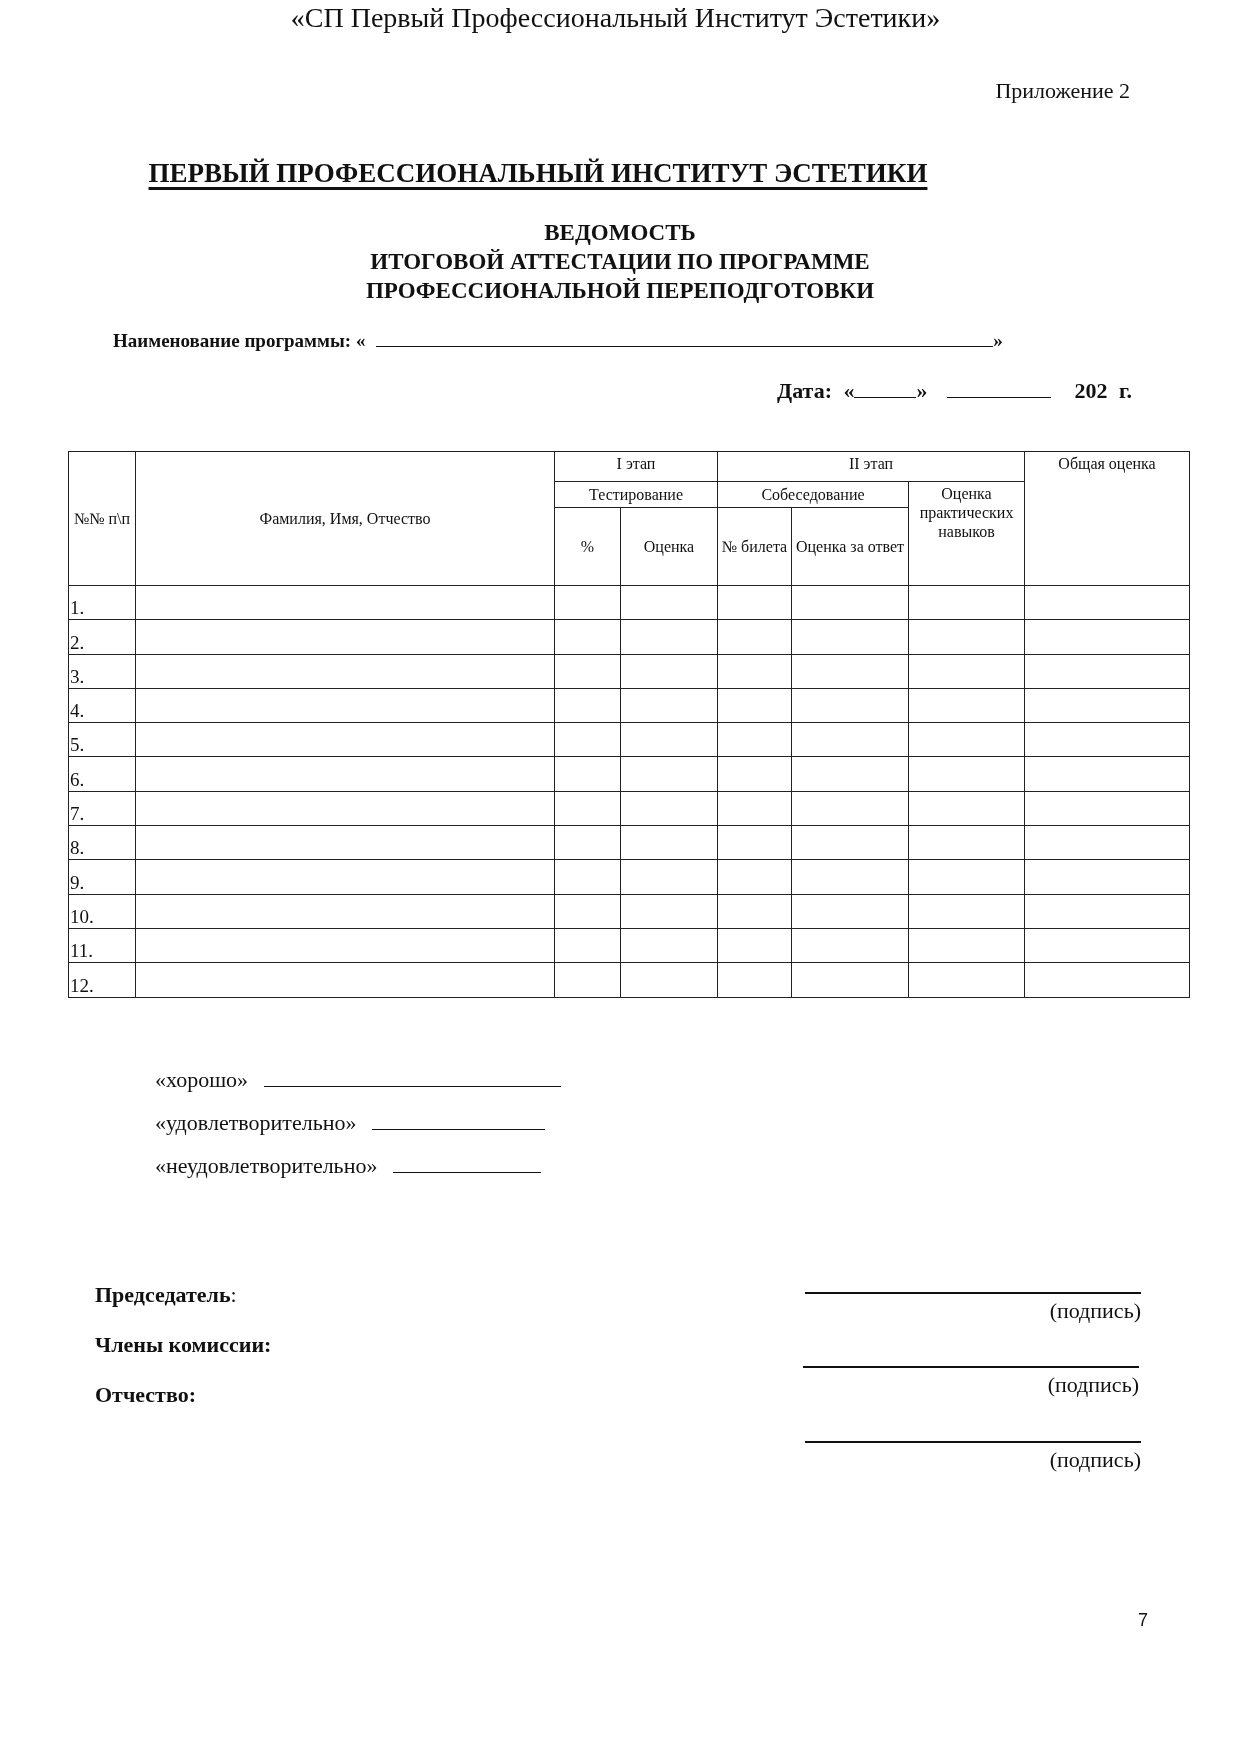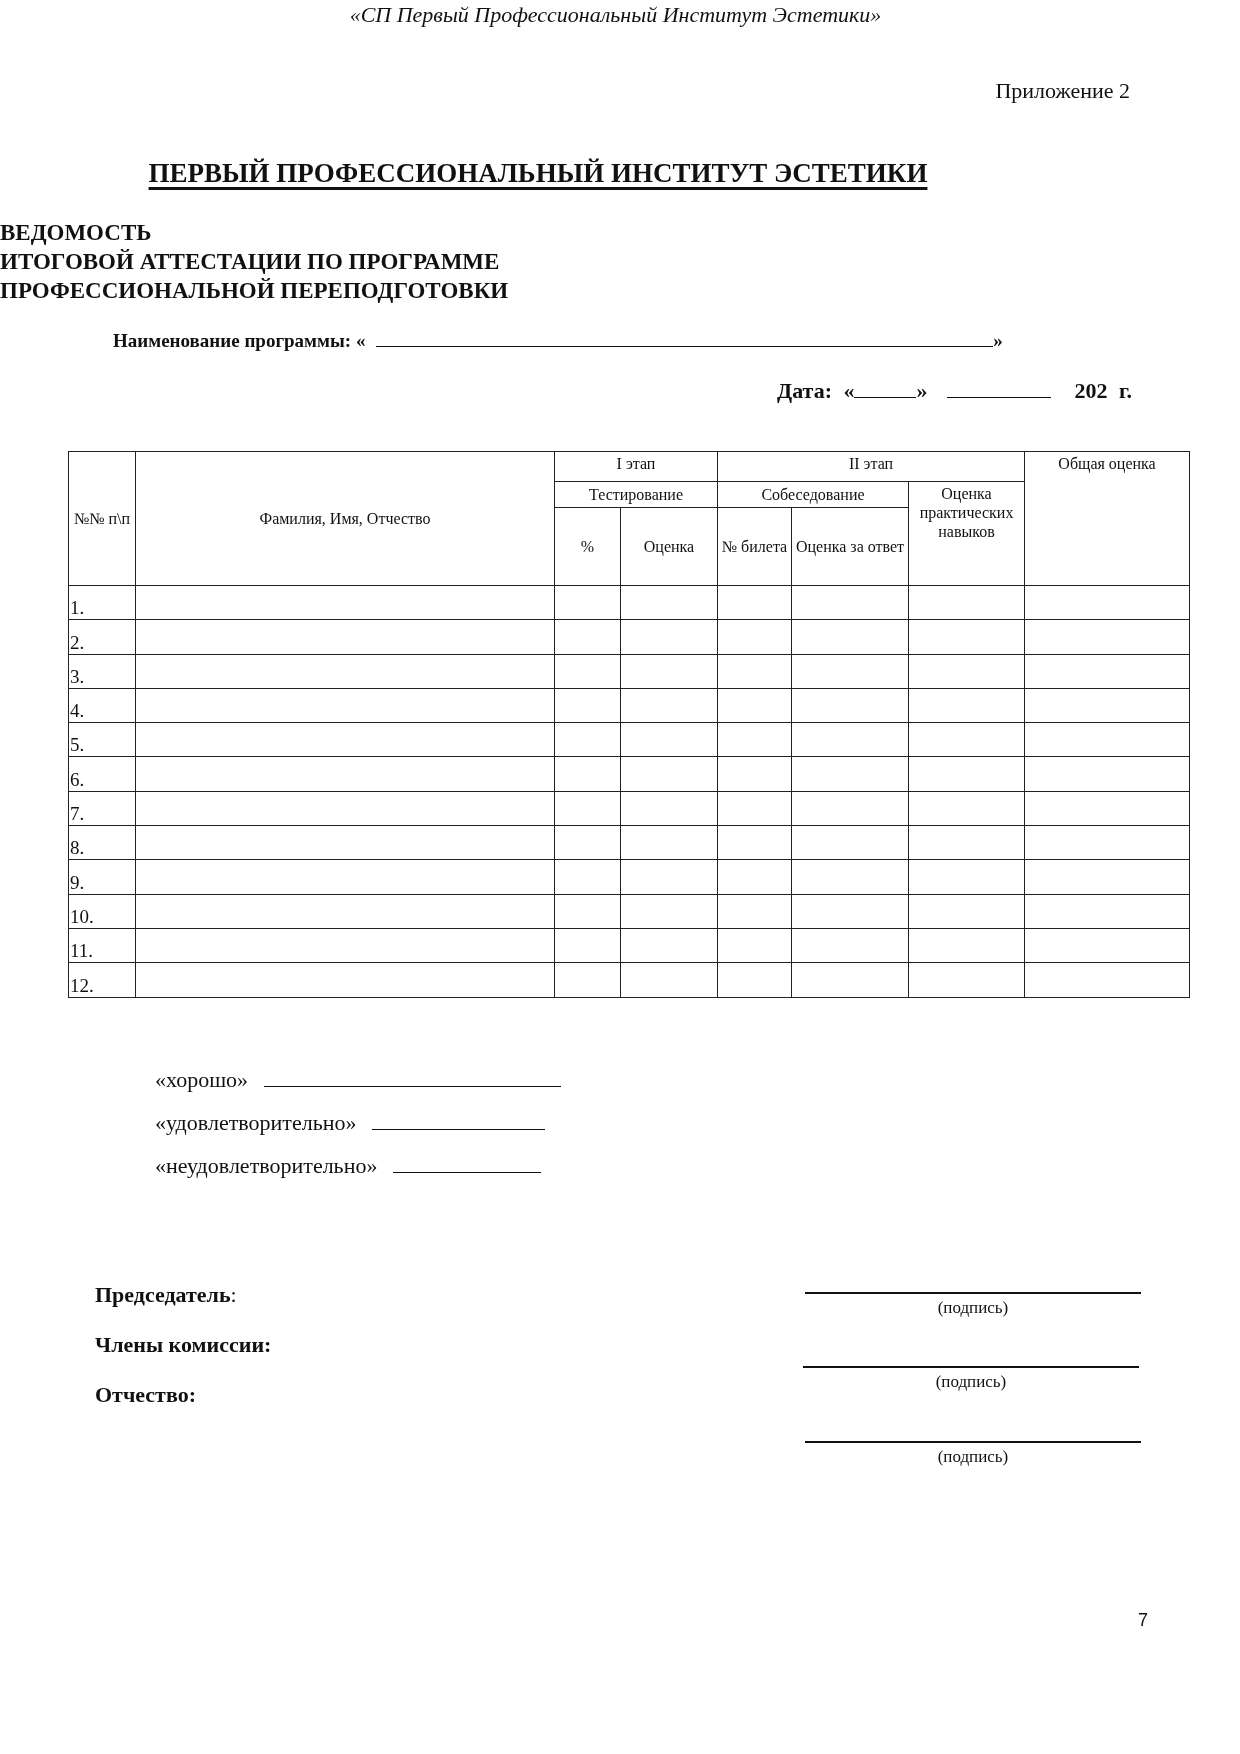--- a/index.html
+++ b/index.html
@@ -1,40 +1,40 @@
 <!DOCTYPE html>
 <html><head>
 <meta charset="utf-8">
 <style>
   html, body { margin: 0; padding: 0; background: #ffffff; }
   body { width: 1240px; height: 1754px; position: relative; overflow: hidden;
          font-family: "Liberation Serif", "DejaVu Serif", serif; color: #111; }
   .abs { position: absolute; }
-  .header-running { left: 0; width: 1231px; top: 2px; text-align: center; font-size: 22px; font-style: italic; }
+  .header-running { left: 0; width: 1231px; top: 2px; text-align: center; font-size: 28px; }
   .appendix { right: 110px; top: 78px; font-size: 22px; }
   .inst-title { left: 0; width: 1076px; top: 158px; text-align: center; font-size: 27px; font-weight: bold; }
   .inst-title span { text-decoration: underline; text-decoration-thickness: 3px; text-underline-offset: 5px; }
-  .doc-title { left: 0; width: 1240px; top: 218px; text-align: left; font-size: 23px; font-weight: bold; line-height: 29px; }
+  .doc-title { left: 0; width: 1240px; top: 218px; text-align: center; font-size: 23px; font-weight: bold; line-height: 29px; }
   .prog-line { left: 113px; top: 330px; font-size: 19px; font-weight: bold; white-space: nowrap; }
   .blank { display: inline-block; border-bottom: 1.5px solid #111; vertical-align: baseline; height: 14px; }
   .date-line { right: 108px; top: 378px; font-size: 22px; font-weight: bold; white-space: nowrap; }
 
   table.grid { position: absolute; left: 68px; top: 451px; width: 1121px; border-collapse: collapse;
                font-size: 16px; table-layout: fixed; }
   table.grid td, table.grid th { border: 1.5px solid #222; padding: 0; font-weight: normal; text-align: center; vertical-align: middle; line-height: 19px; }
   table.grid thead th.top { vertical-align: top; padding-top: 2px; }
   table.grid tbody td { height: 33.3px; }
   table.grid tbody td.num { text-align: left; vertical-align: bottom; font-size: 19px; padding-left: 1px; padding-bottom: 0; line-height: 22px; }
 
   .total { left: 68px; top: 1058px; font-size: 22px; line-height: 43px; }
   .total .row { white-space: nowrap; }
   .total b { font-weight: bold; }
 
   .sig-labels { left: 95px; top: 1270px; font-size: 22px; font-weight: bold; line-height: 50px; }
-  .sig-block { position: absolute; left: 805px; width: 336px; text-align: center; font-size: 17px; }
+  .sig-block { position: absolute; left: 805px; width: 336px; text-align: right; font-size: 22px; }
   .sig-block .ln { border-top: 2px solid #111; height: 0; margin-bottom: 4px; }
   .page-num { left: 1138px; top: 1610px; font-size: 18px; font-family: "Liberation Sans", sans-serif; }
 </style>
 </head>
 <body>
 
 <div class="abs header-running">«СП Первый Профессиональный Институт Эстетики»</div>
 <div class="abs appendix">Приложение 2</div>
 
 <div class="abs inst-title"><span>ПЕРВЫЙ ПРОФЕССИОНАЛЬНЫЙ ИНСТИТУТ ЭСТЕТИКИ</span></div>

